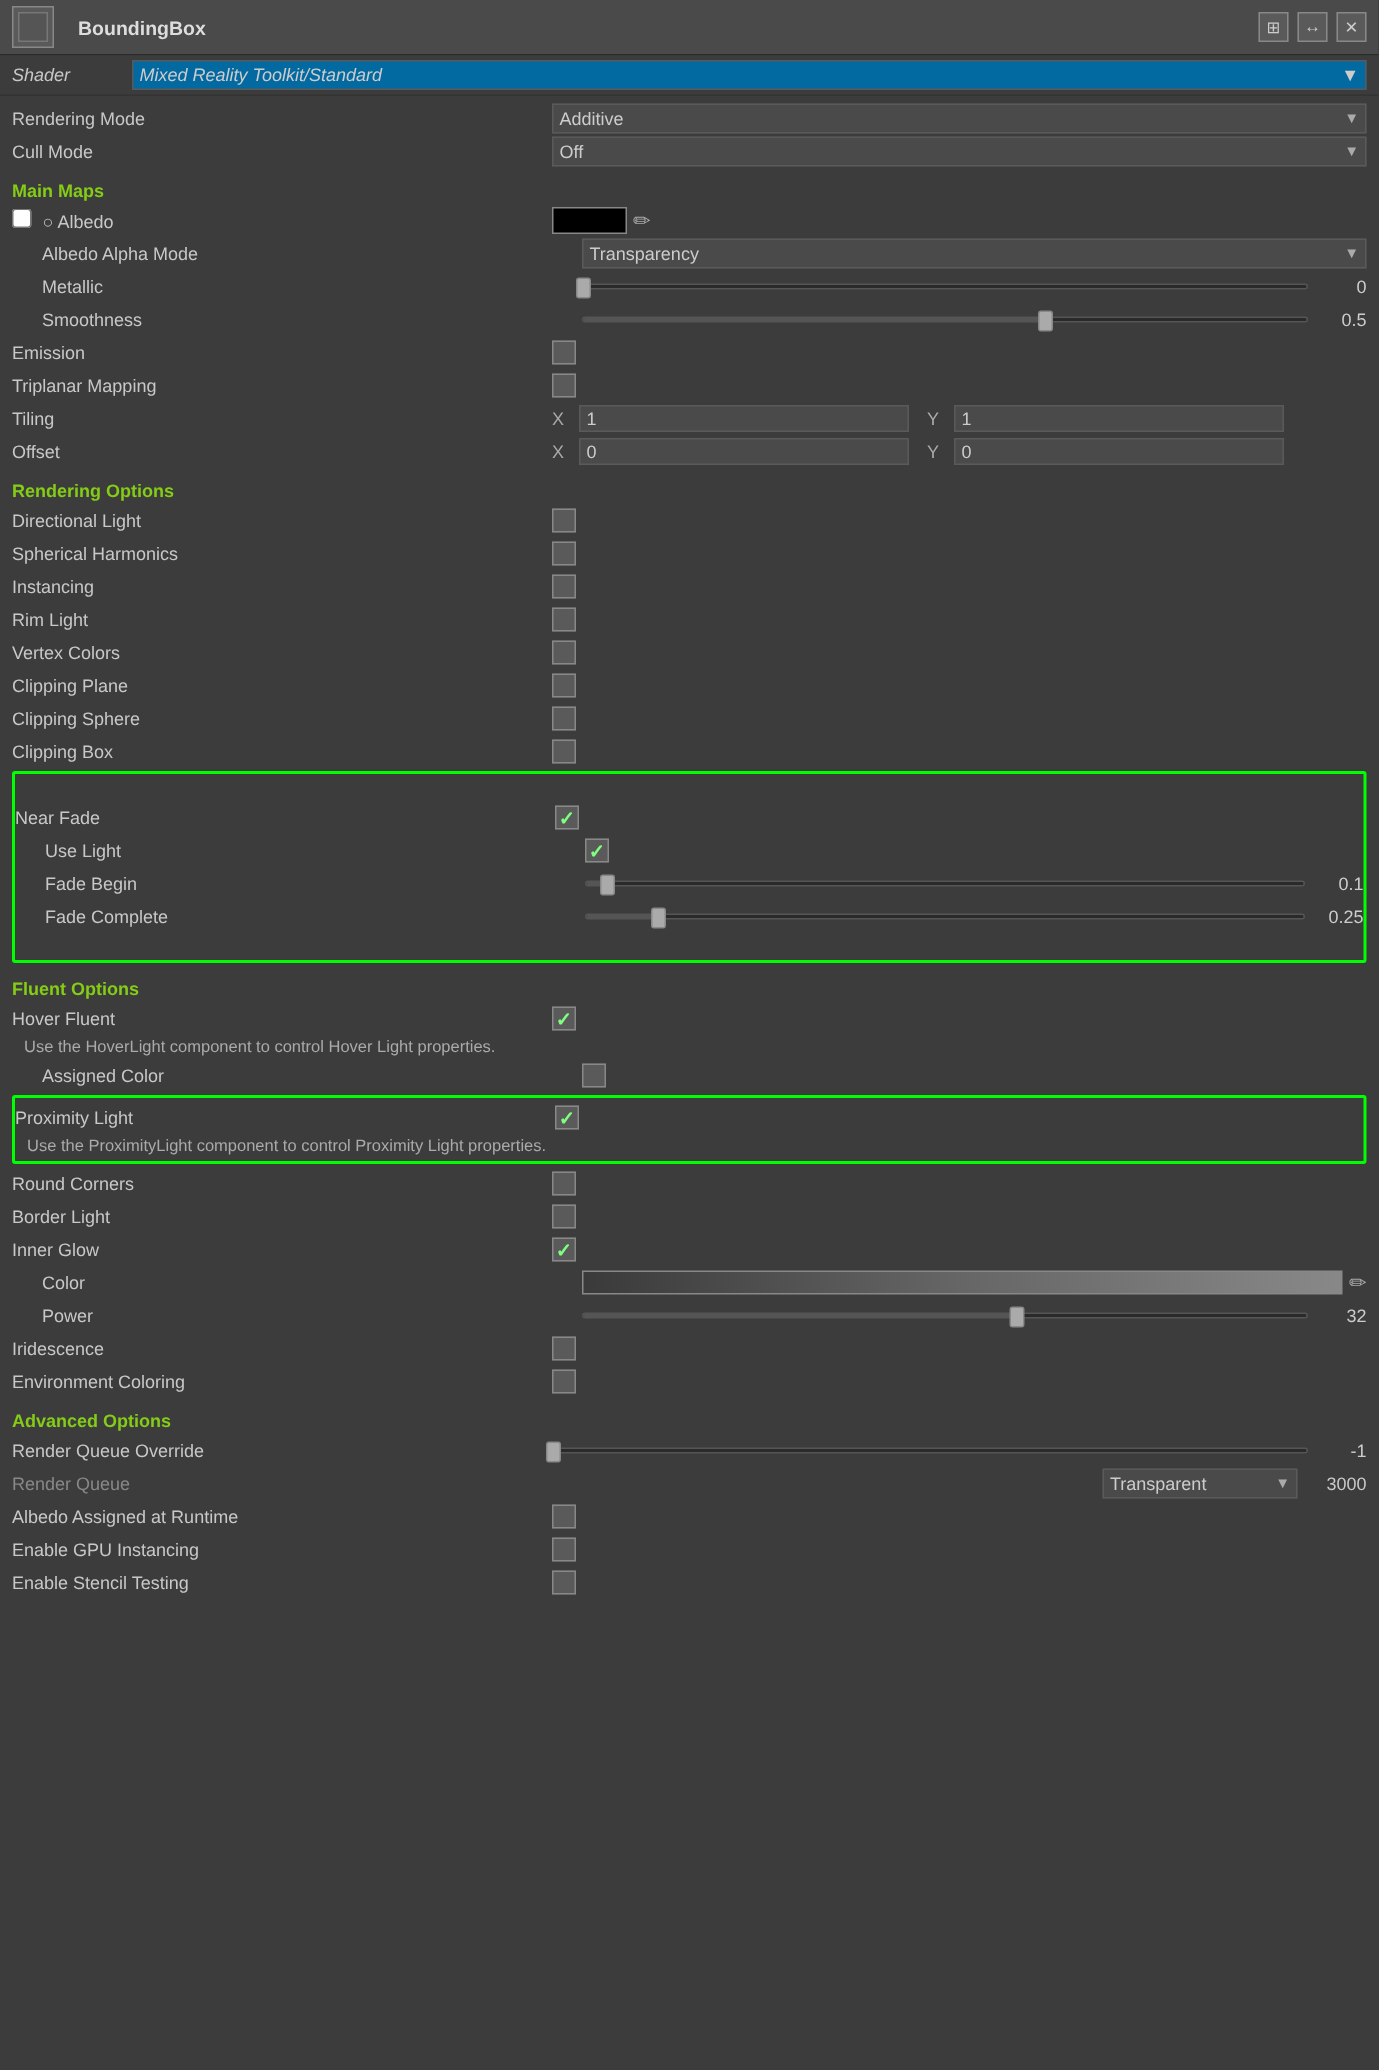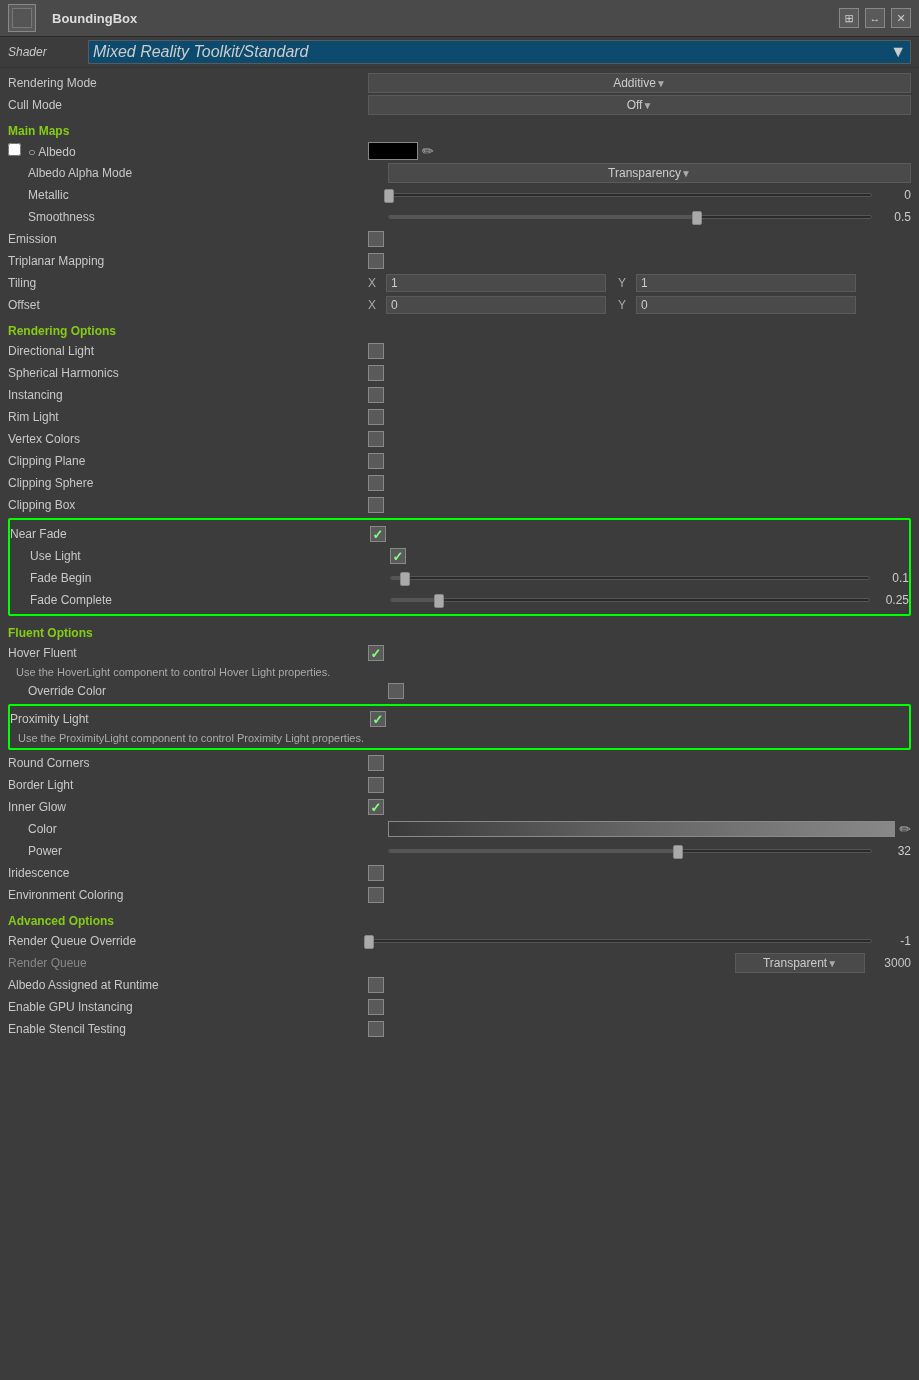--- a/index.html
+++ b/index.html
@@ -63,25 +63,25 @@
       border-bottom: 1px solid #333;
       font-style: italic;
     }
     .shader-label {
       width: 80px;
       color: #c8c8c8;
       font-size: 12px;
     }
     .shader-dropdown {
       flex: 1;
-      background: #0c4a6e;
+      background: #0369a1;
       border: 1px solid #5a5a5a;
       color: #ccc;
       padding: 2px 4px;
-      font-size: 16px;
+      font-size: 12px;
       display: flex;
       align-items: center;
       justify-content: space-between;
       cursor: pointer;
       gap: 48px;
     }
     .content {
       padding: 4px 8px;
     }
     .row {
@@ -107,25 +107,25 @@
       padding: 8px 0 2px 0;
       font-weight: bold;
       font-size: 12px;
       color: #84cc16;
     }
     .dropdown {
       flex: 1;
       background: #4a4a4a;
       border: 1px solid #5a5a5a;
       color: #ccc;
-      padding: 2px 20px;
-      font-size: 12px;
-      display: flex;
-      align-items: center;
-      justify-content: center;
+      padding: 2px 4px;
+      font-size: 12px;
+      display: flex;
+      align-items: center;
+      justify-content: space-between;
       cursor: pointer;
       height: 20px;
     }
     .dropdown-arrow {
       font-size: 10px;
       color: #aaa;
     }
     .checkbox {
       width: 16px;
       height: 16px;
@@ -211,21 +211,21 @@
       color: #ccc;
       padding: 1px 4px;
       font-size: 12px;
       width: 220px;
       height: 18px;
     }
     .highlight-box {
       border: 2px solid #00ff00;
       border-radius: 2px;
       margin: 2px 0;
-      padding: 3px 0;
+      padding: 18px 0;
     }
     .proximity-box {
       border: 2px solid #00ff00;
       border-radius: 2px;
       margin: 2px 0;
       padding: 2px 0;
     }
     .info-text {
       color: #aaa;
       font-size: 11px;
@@ -473,21 +473,21 @@
     <div class="row">
       <div class="row-label">Hover Fluent</div>
       <div class="row-control">
         <div class="checkbox checked"></div>
       </div>
     </div>
 
     <div class="info-text">Use the HoverLight component to control Hover Light properties.</div>
 
     <div class="row indented">
-      <div class="row-label">Override Color</div>
+      <div class="row-label">Assigned Color</div>
       <div class="row-control">
         <div class="checkbox unchecked"></div>
       </div>
     </div>
 
     <div class="proximity-box">
 
       <div class="row">
         <div class="row-label">Proximity Light</div>
         <div class="row-control">

